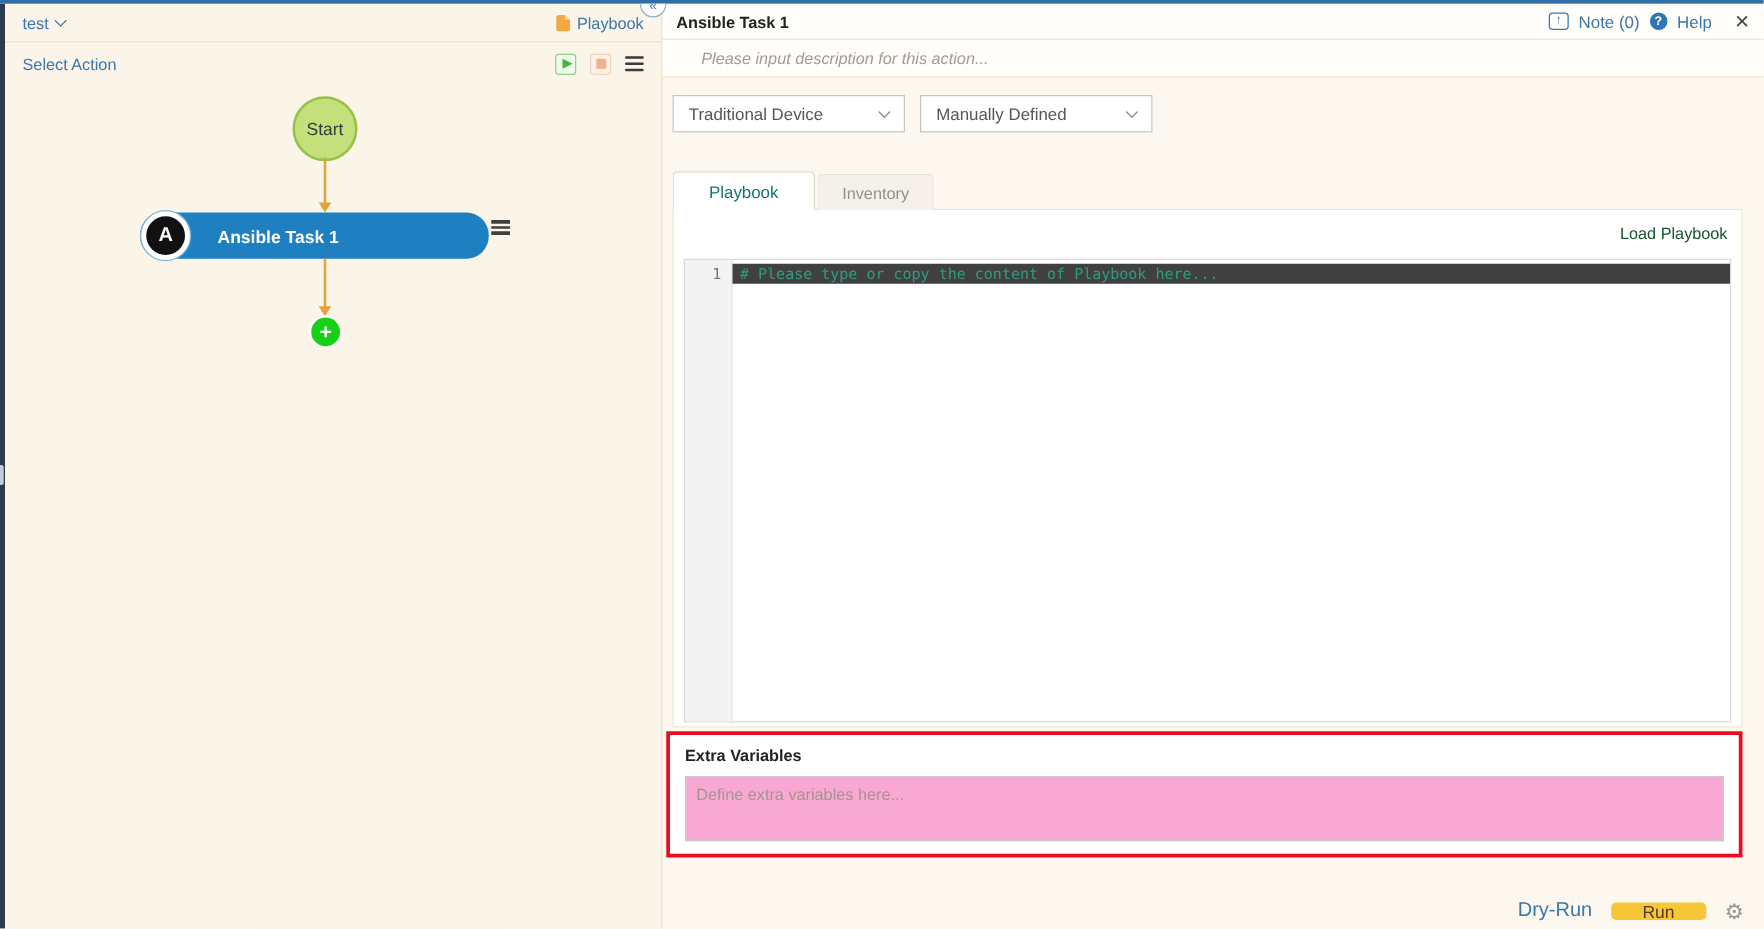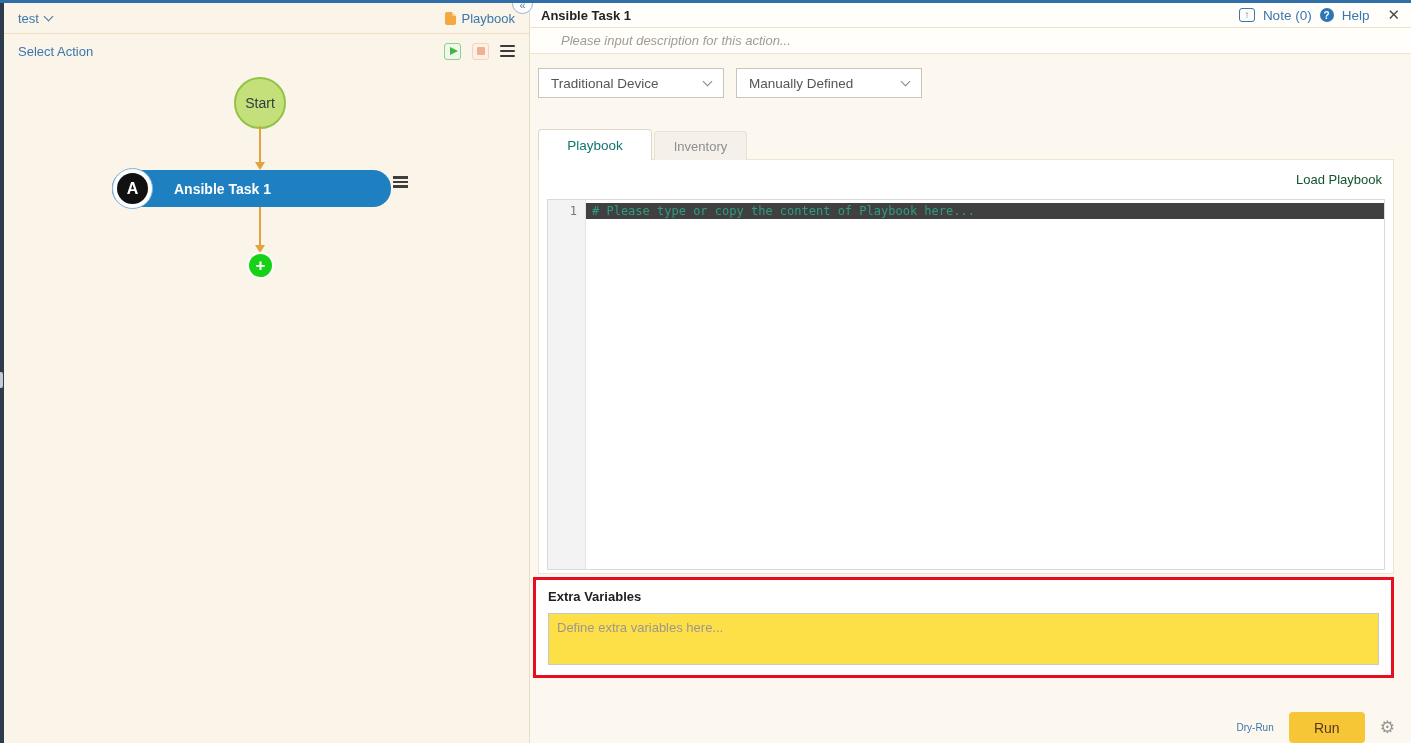--- a/index.html
+++ b/index.html
@@ -74,26 +74,26 @@
   .tab-panel { margin:-1px 17px 0 8px; height:415px; background:#fff; border:1px solid #f0e4d0; position:relative; z-index:1; }
   .load-row { text-align:right; padding:10px 11px 5px; }
   .load-link { color:#14532d; font-size:13px; cursor:pointer; }
   .editor { margin:6px 8px 0; height:371px; border:1px solid #dadada; display:flex; font-family:"DejaVu Sans Mono","Liberation Mono",monospace; font-size:12px; background:#fff; }
   .gutter { width:38px; background:#f3f3f3; border-right:1px solid #e3e3e3; text-align:right; padding:4px 8px 0 0; color:#777; }
   .code-area { flex:1; padding-top:3px; }
   .active-line { background:#404040; color:#2f9c82; padding:1px 6px; white-space:pre; cursor:text; }
 
   .extra-section { margin:3px 17px 16px 3px; background:#fff; border:3px solid #e70f1f; padding:9px 12px 10px; }
   .extra-label { font-weight:bold; font-size:13px; color:#222; }
-  .extra-input { display:block; width:100%; height:52px; margin-top:9px; border:1px solid #c9c9c9; padding:6px 8px; font-size:13px; color:#555; font-family:inherit; resize:none; outline:none; background:#fde047; }
+  .extra-input { display:block; width:100%; height:52px; margin-top:9px; border:1px solid #c9c9c9; padding:6px 8px; font-size:13px; color:#555; font-family:inherit; resize:none; outline:none; background:#f9a8d4; }
   .extra-input::placeholder { color:#9e978e; }
 
   .rp-footer { display:flex; align-items:center; justify-content:flex-end; gap:15px; margin:18px 16px 0 0; }
-  .dry-run { color:#3a77ad; font-size:10px; cursor:pointer; }
-  .run-btn { width:76px; height:31px; background:#f7c637; border:none; border-radius:4px; color:#543a1c; font-size:14px; display:flex; align-items:center; justify-content:center; cursor:pointer; }
+  .dry-run { color:#3a77ad; font-size:16px; cursor:pointer; }
+  .run-btn { width:76px; height:14px; background:#f7c637; border:none; border-radius:4px; color:#543a1c; font-size:14px; display:flex; align-items:center; justify-content:center; cursor:pointer; }
   .gear { font-size:17px; color:#949494; cursor:pointer; line-height:1; }
 </style>
 </head>
 <body>
 
 <div class="app">
 
   <div class="side-strip">
     <span class="notch"></span>
   </div>

